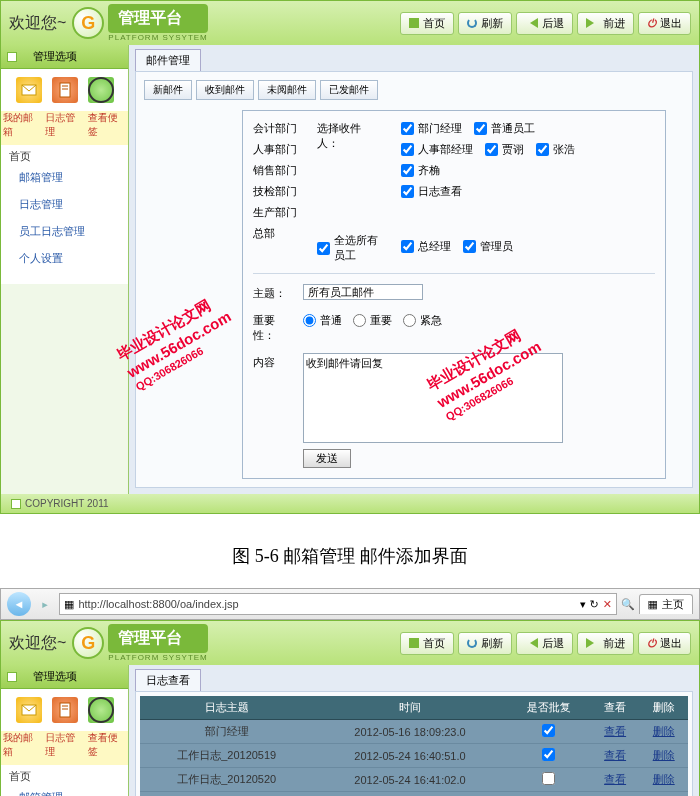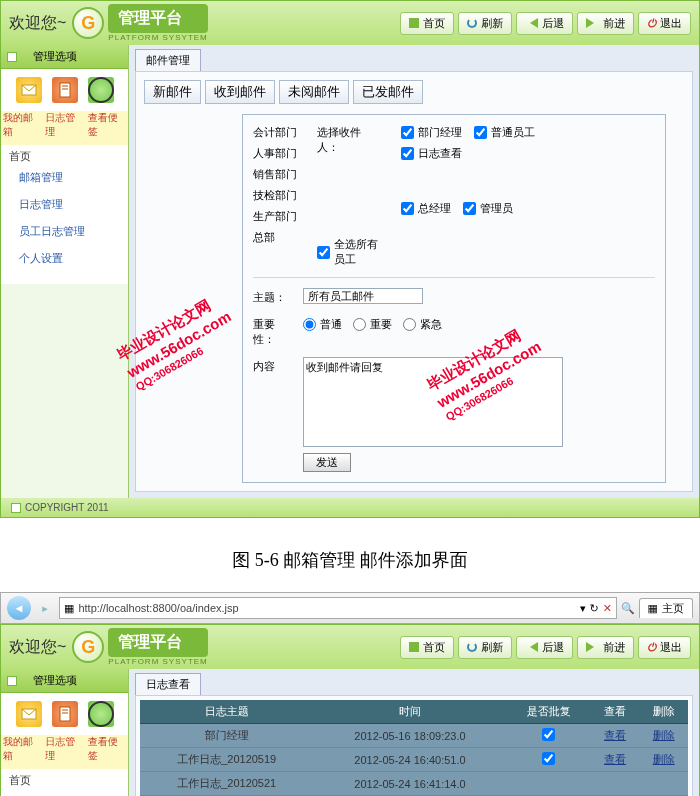--- a/index.html
+++ b/index.html
@@ -33,21 +33,21 @@
 .side-icon svg { width: 16px; height: 16px; }
 .side-icons-labels { display:flex; justify-content:center; gap:4px; padding:0 2px 6px; background:#fef9c3; }
 .side-icons-labels a { color: #c0392b; font-size: 10px; text-decoration: none; }
 .side-menu { background: #fff; padding: 4px 0 12px; }
 .side-menu a { display: block; padding: 6px 8px 6px 18px; color: #2a5aa8; font-size: 11px; text-decoration: none; }
 .side-menu .rt { color: #333; padding-left: 8px; font-size: 11px; }
 .main { flex: 1; background: #e4ebf4; position: relative; }
 .content-tab { display: inline-block; background: #f3f7fb; border: 1px solid #aac; border-bottom: none; padding: 3px 10px; margin: 4px 0 0 6px; font-size: 11px; }
 .content-box { background: #f9fbfd; margin: 0 6px 6px; border: 1px solid #c4d2e4; padding: 8px; position: relative; }
 .mail-tabs { display: flex; gap: 4px; margin-bottom: 10px; }
-.mail-tabs button { background: linear-gradient(#fff,#e6ecf4); border: 1px solid #aabccf; padding: 2px 8px; font-size: 13px; cursor: pointer; }
+.mail-tabs button { background: linear-gradient(#fff,#e6ecf4); border: 1px solid #aabccf; padding: 2px 8px; font-size: 10px; cursor: pointer; }
 .compose-box { border: 1px solid #a5b8cd; margin-left: 98px; margin-right: 18px; padding: 10px; background: #fafbfd; font-size: 11px; }
 .recv-row { display: flex; gap: 20px; margin-bottom: 10px; }
 .recv-col { display: flex; flex-direction: column; gap: 6px; }
 .recv-grp { display: flex; flex-wrap: wrap; gap: 6px 12px; width: 200px; }
 .chk { display: flex; align-items: center; gap: 4px; }
 .field-row { display: flex; align-items: flex-start; gap: 10px; margin-top: 10px; }
 .field-row label { width: 40px; padding-top: 2px; }
 .field-row input[type=text] { border: 1px solid #9ab; padding: 1px 4px; font-size: 11px; width: 120px; }
 .radios { display: flex; gap: 10px; align-items: center; }
 .ta { width: 260px; height: 90px; border: 1px solid #9ab; font-size: 11px; padding: 2px; resize: none; }
@@ -172,20 +172,38 @@
                     <span>部门经理</span>
                   </label>
                 <label class="chk">
                     <input type="checkbox" checked="" style="">
                     <span>普通员工</span>
                   </label>
               </div>
               <div class="recv-grp">
                 <label class="chk">
                     <input type="checkbox" checked="" style="">
+                    <span>人事部经理</span>
+                  </label>
+                <label class="chk">
+                    <input type="checkbox" checked="" style="">
+                    <span>贾诩</span>
+                  </label>
+                <label class="chk">
+                    <input type="checkbox" checked="" style="">
+                    <span>张浩</span>
+                  </label>
+                <label class="chk">
+                    <input type="checkbox" checked="" style="">
+                    <span>齐桷</span>
+                  </label>
+              </div>
+              <div class="recv-grp">
+                <label class="chk">
+                    <input type="checkbox" checked="" style="">
                     <span>日志查看</span>
                   </label>
               </div>
               <div style="height:28px"></div>
               <div class="recv-grp">
                 <label class="chk">
                     <input type="checkbox" checked="" style="">
                     <span>总经理</span>
                   </label>
                 <label class="chk">
@@ -350,20 +368,27 @@
                 <td><a>删除</a></td>
               </tr>
               <tr>
                 <td>工作日志_20120519</td>
                 <td>2012-05-24 16:40:51.0</td>
                 <td><input type="checkbox" checked="" style=""></td>
                 <td><a>查看</a></td>
                 <td><a>删除</a></td>
               </tr>
               <tr>
+                <td>工作日志_20120520</td>
+                <td>2012-05-24 16:41:02.0</td>
+                <td><input type="checkbox" style=""></td>
+                <td><a>查看</a></td>
+                <td><a>删除</a></td>
+              </tr>
+              <tr>
                 <td>工作日志_20120521</td>
                 <td>2012-05-24 16:41:14.0</td>
                 <td></td>
                 <td></td>
                 <td></td>
               </tr>
             </tbody>
         </table>
       </div>
     </div>

